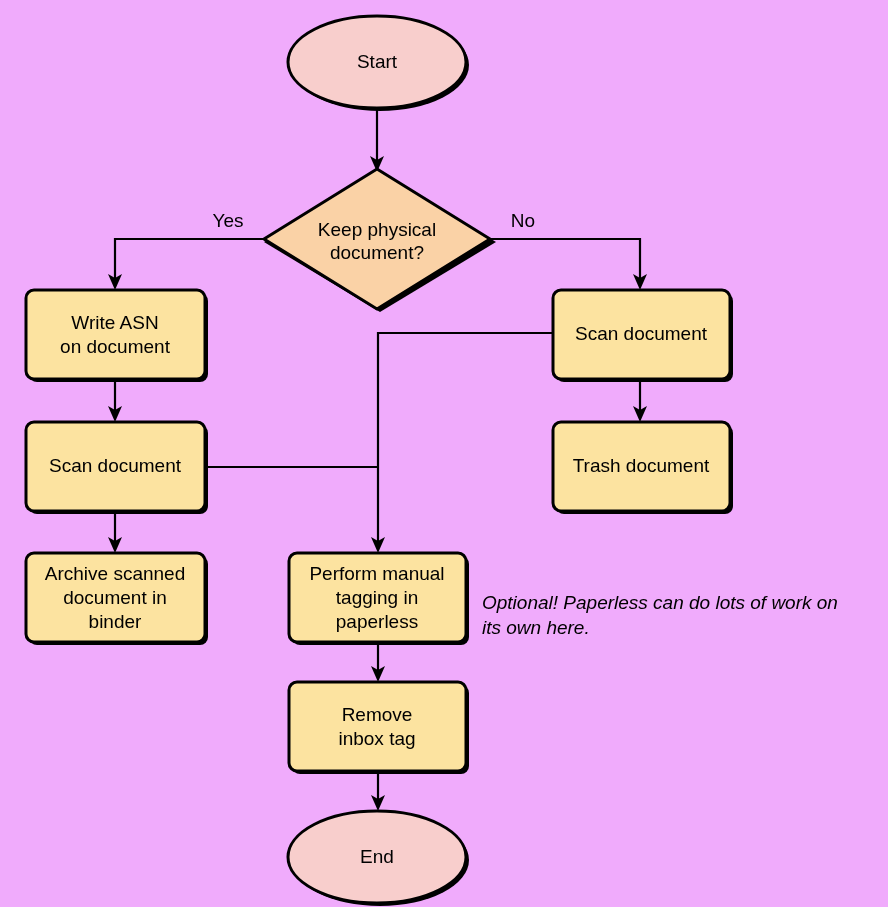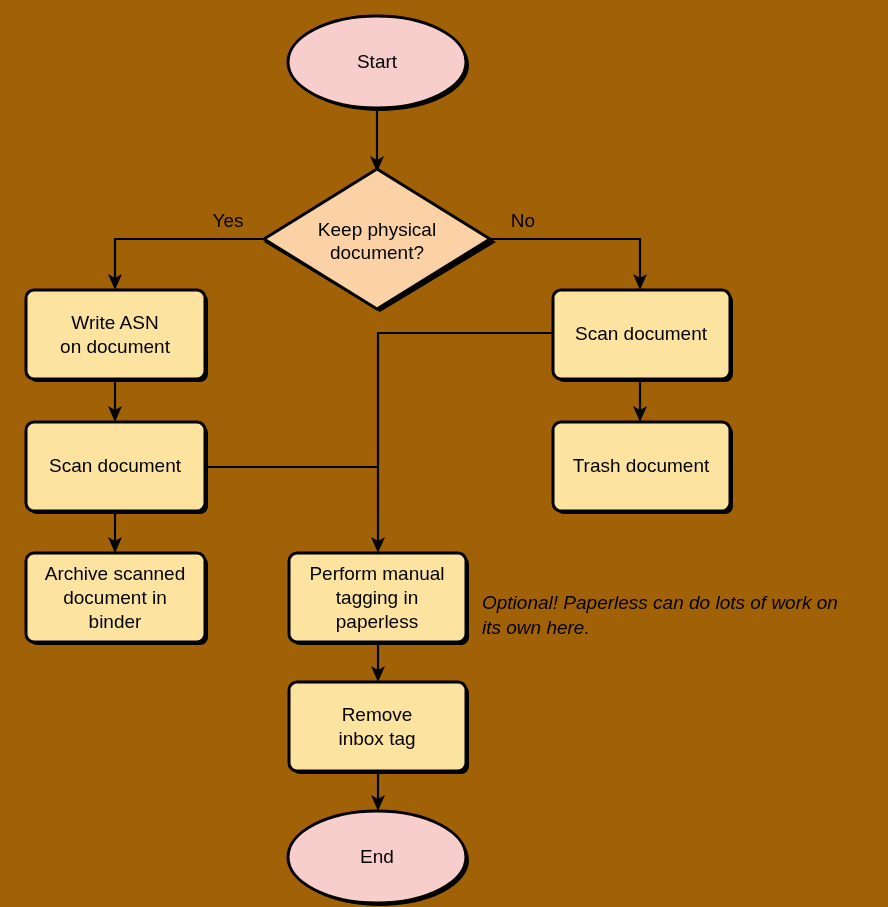--- a/index.html
+++ b/index.html
@@ -11,21 +11,21 @@
   body {
     width: 888px;
     height: 907px;
     font-family: "Liberation Sans", sans-serif;
     overflow: hidden;
   }
   #flowchart-root {
     position: relative;
     width: 888px;
     height: 907px;
-    background: #a16207;
+    background: #f0abfc;
   }
   svg.diagram {
     display: block;
     width: 888px;
     height: 907px;
   }
   .node-shape {
     stroke: #000000;
     stroke-width: 3;
     stroke-linejoin: round;

